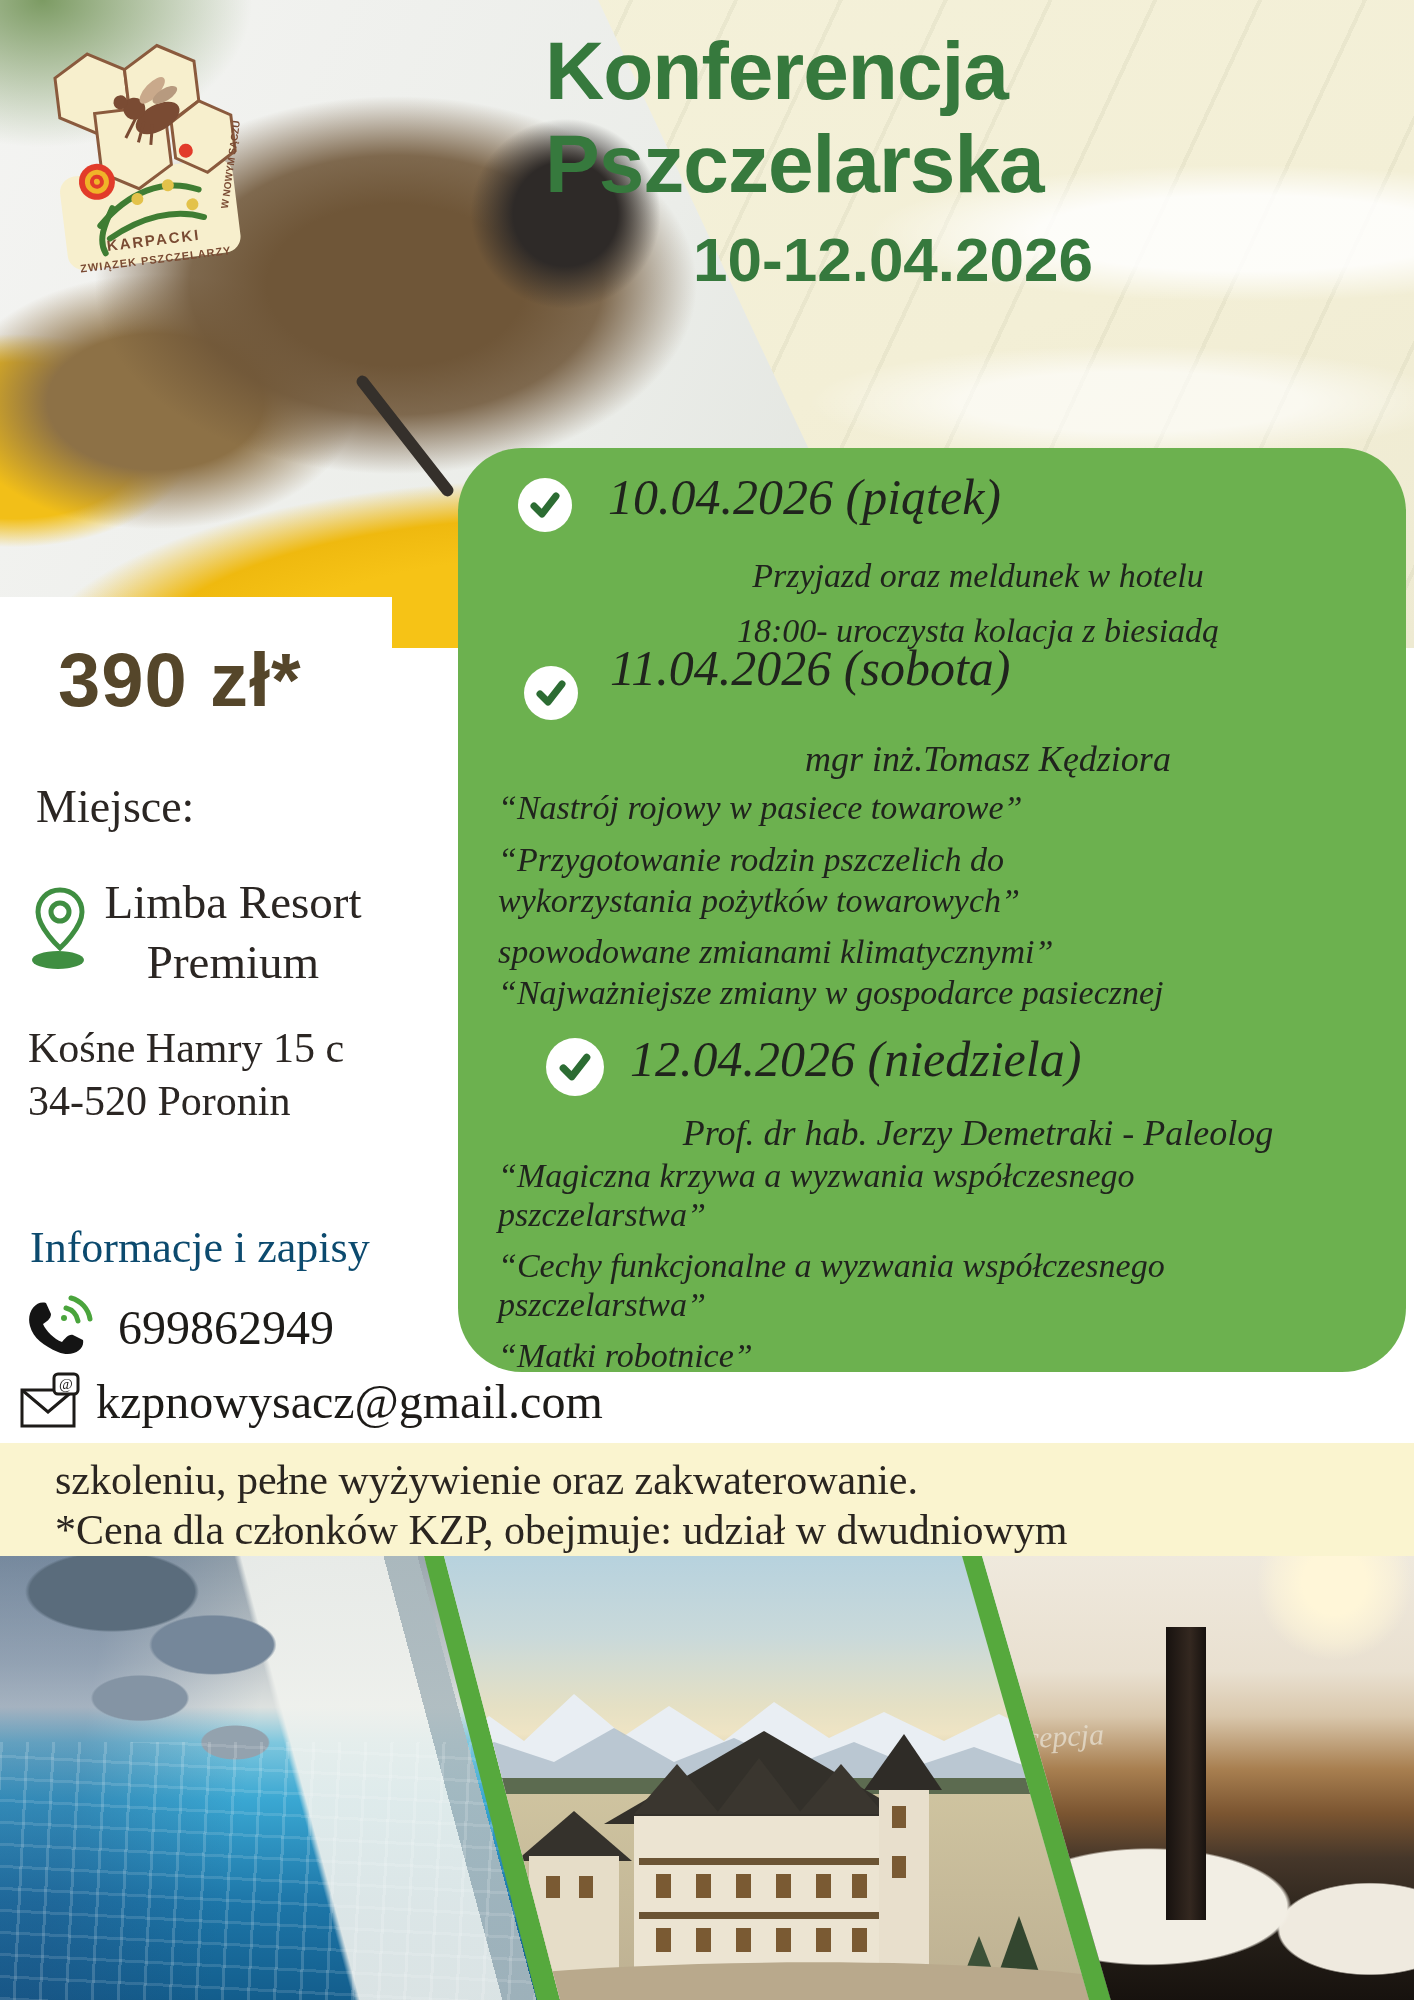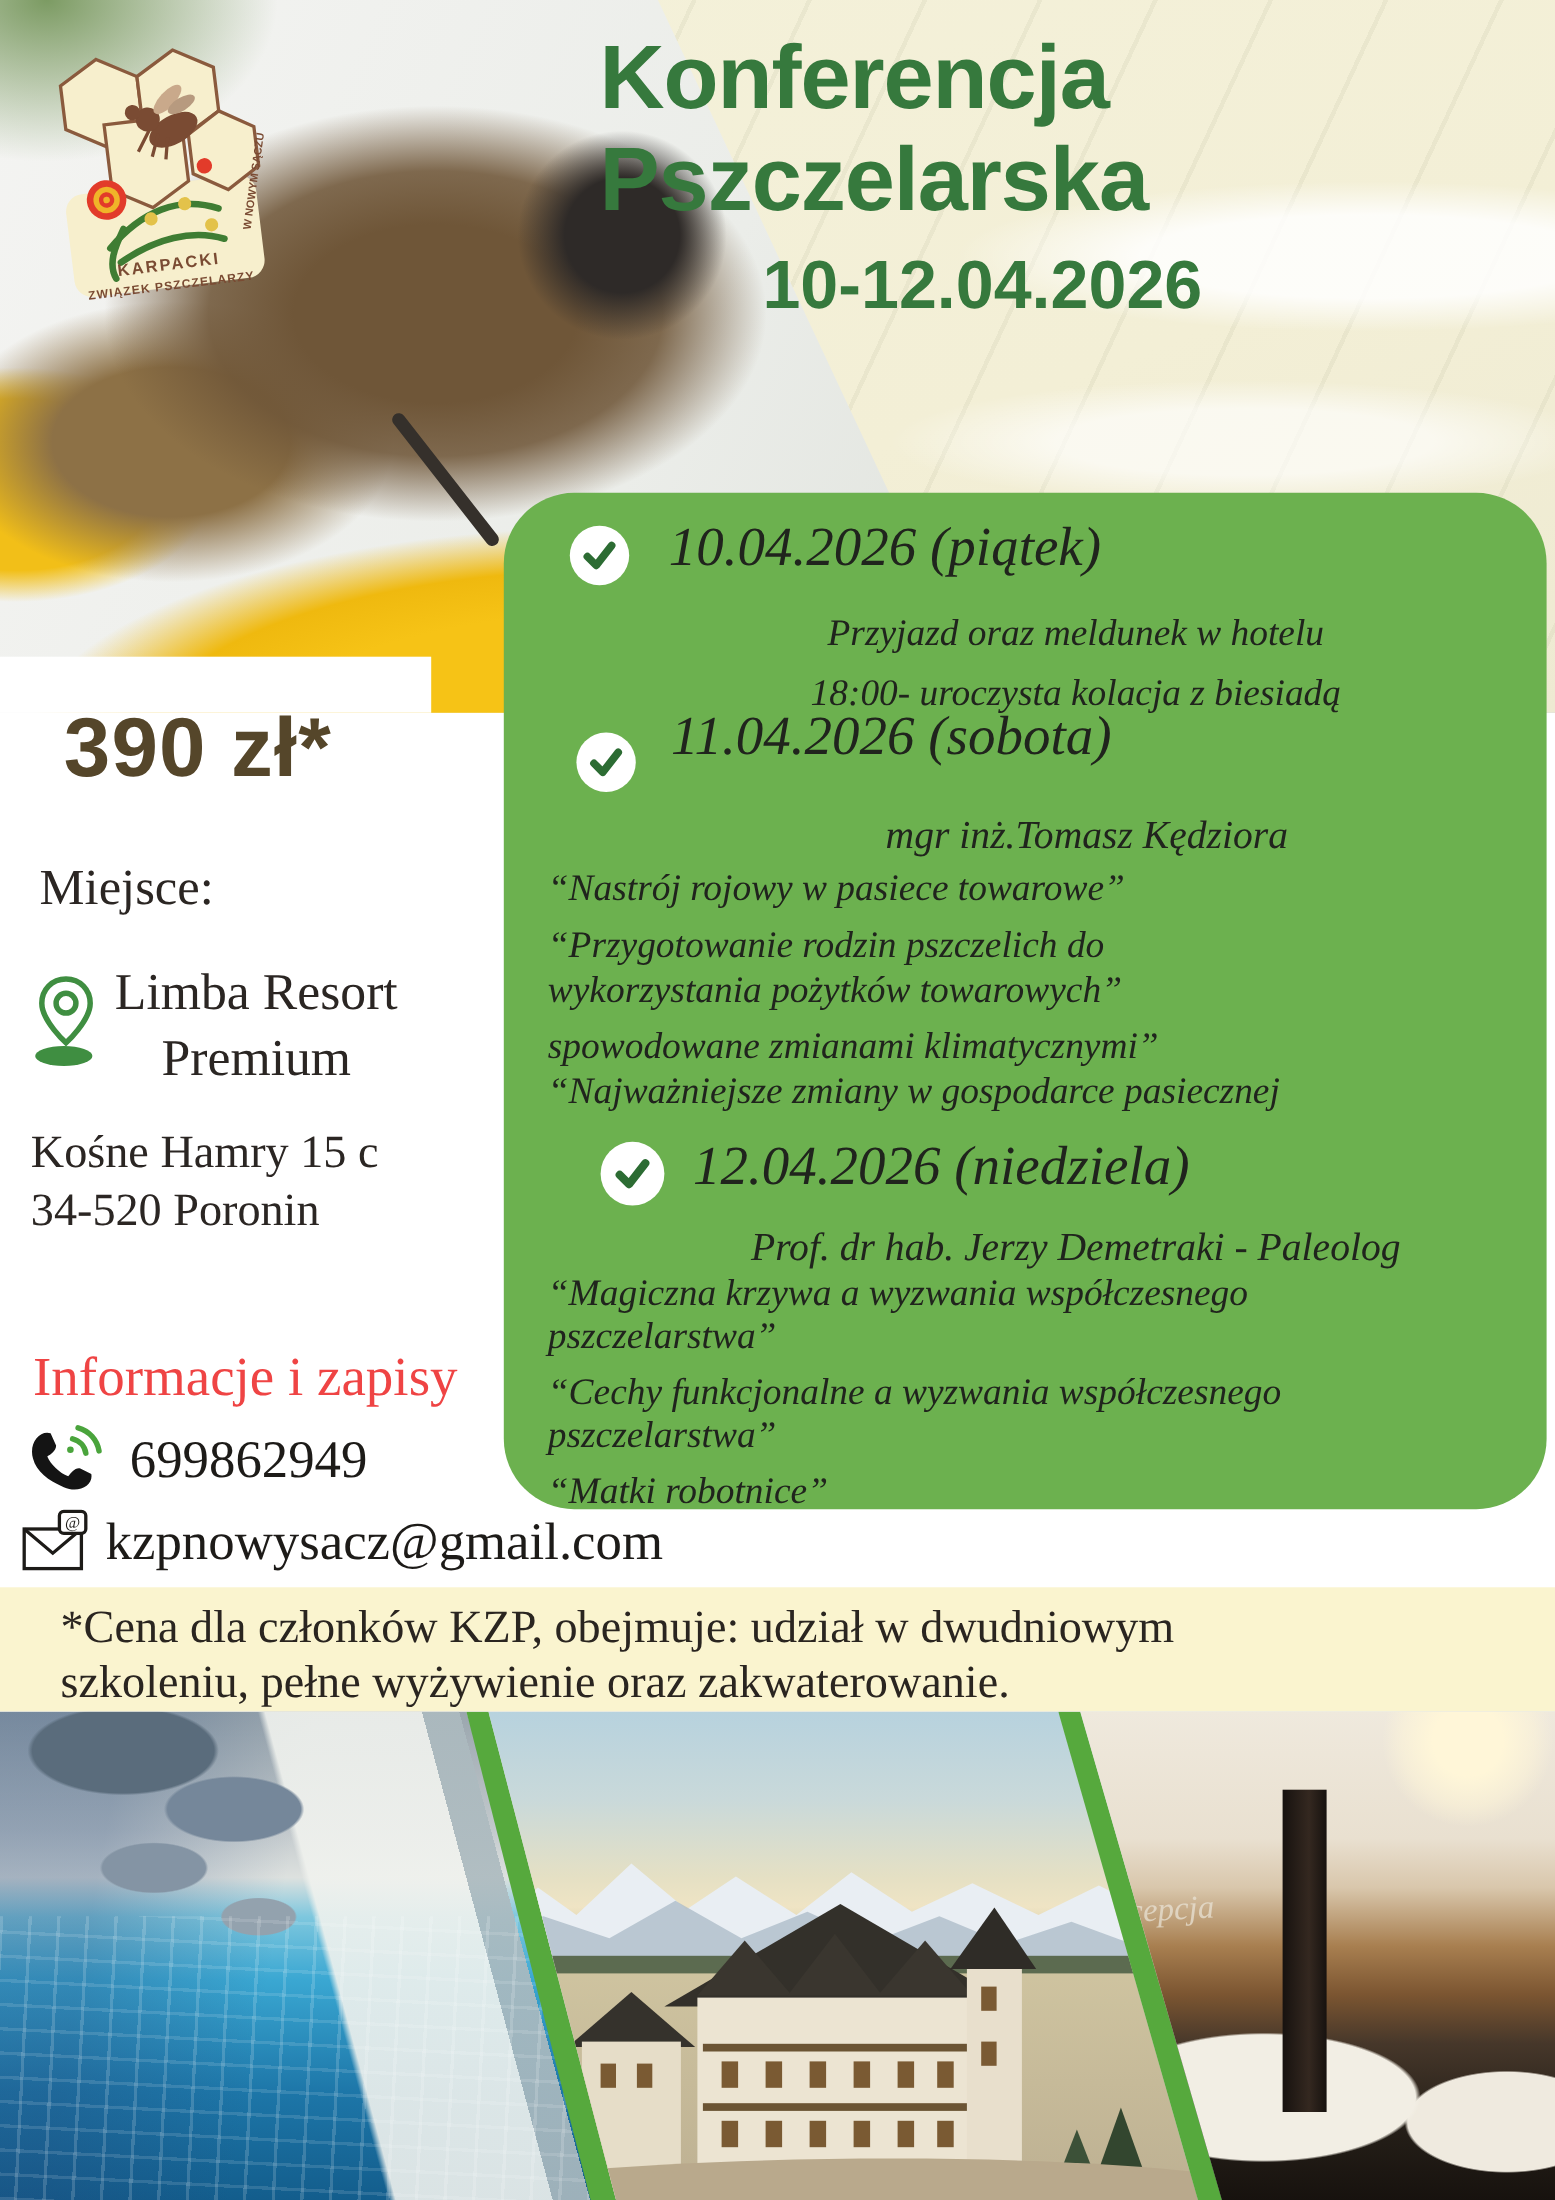--- a/index.html
+++ b/index.html
@@ -37,21 +37,21 @@
   .date-range{position:absolute;left:545px;top:224px;width:548px;text-align:right;color:#36793d;font-weight:bold;
          font-family:"Liberation Sans","DejaVu Sans",sans-serif;font-size:62px;}
 
   
   .price{position:absolute;left:58px;top:636px;color:#55462a;font-weight:bold;
          font-family:"Liberation Sans","DejaVu Sans",sans-serif;font-size:76px;letter-spacing:1px;}
   .venue-label{position:absolute;left:36px;top:780px;font-size:46px;color:#2b2623;}
   .pin{position:absolute;left:28px;top:884px;}
   .venue-name{position:absolute;left:98px;top:872px;width:270px;text-align:center;font-size:47px;line-height:1.28;color:#2b2623;}
   .address{position:absolute;left:28px;top:1022px;font-size:42px;line-height:1.25;color:#2b2623;}
-  .contact-heading{position:absolute;left:30px;top:1222px;font-size:50px;color:#ef4444;}
+  .contact-heading{position:absolute;left:30px;top:1222px;font-size:44px;color:#0c4a6e;}
   .phone-icon{position:absolute;left:20px;top:1292px;}
   .phone-number{position:absolute;left:118px;top:1300px;font-size:48px;color:#1d1b18;}
   .email-icon{position:absolute;left:18px;top:1372px;}
   .email-addr{position:absolute;left:96px;top:1374px;font-size:48px;color:#1d1b18;}
   .addr-line,.vline,.fline{display:block;}
 
   
   .panel{position:absolute;left:458px;top:448px;width:948px;height:924px;background:#6cb14f;border-radius:64px;color:#20241d;font-style:italic;}
   .panel *{position:absolute;}
   .check{width:54px;height:54px;border-radius:50%;background:#ffffff;display:flex;align-items:center;justify-content:center;}
@@ -258,22 +258,22 @@
         <span class="tline">pszczelarstwa”</span>
       </span>
       <span class="talk">
         <span class="tline">“Matki robotnice”</span>
       </span>
     </div>
   </div>
 
   <div class="footnote">
     <div class="footnote-text">
+      <span class="fline">szkoleniu, pełne wyżywienie oraz zakwaterowanie.</span>
       <span class="fline">*Cena dla członków KZP, obejmuje: udział w dwudniowym</span>
-      <span class="fline">szkoleniu, pełne wyżywienie oraz zakwaterowanie.</span>
     </div>
   </div>
 
   <div class="photos">
     <div class="ph-pool"></div>
     <div class="sep1"></div>
     <div class="ph-hotel">
       <svg viewBox="0 0 667 444" preserveAspectRatio="none">
         <path fill="#e9eef3" d="M0,205 L55,160 90,185 140,138 190,180 235,150 290,185 340,146 395,182 450,156 510,185 565,158 620,185 667,168 667,226 0,226 Z"></path>
         <path fill="#aebdc9" opacity="0.8" d="M0,213 L60,186 120,206 180,172 240,206 300,182 360,209 420,186 480,211 540,191 600,213 667,196 667,229 0,229 Z"></path>

